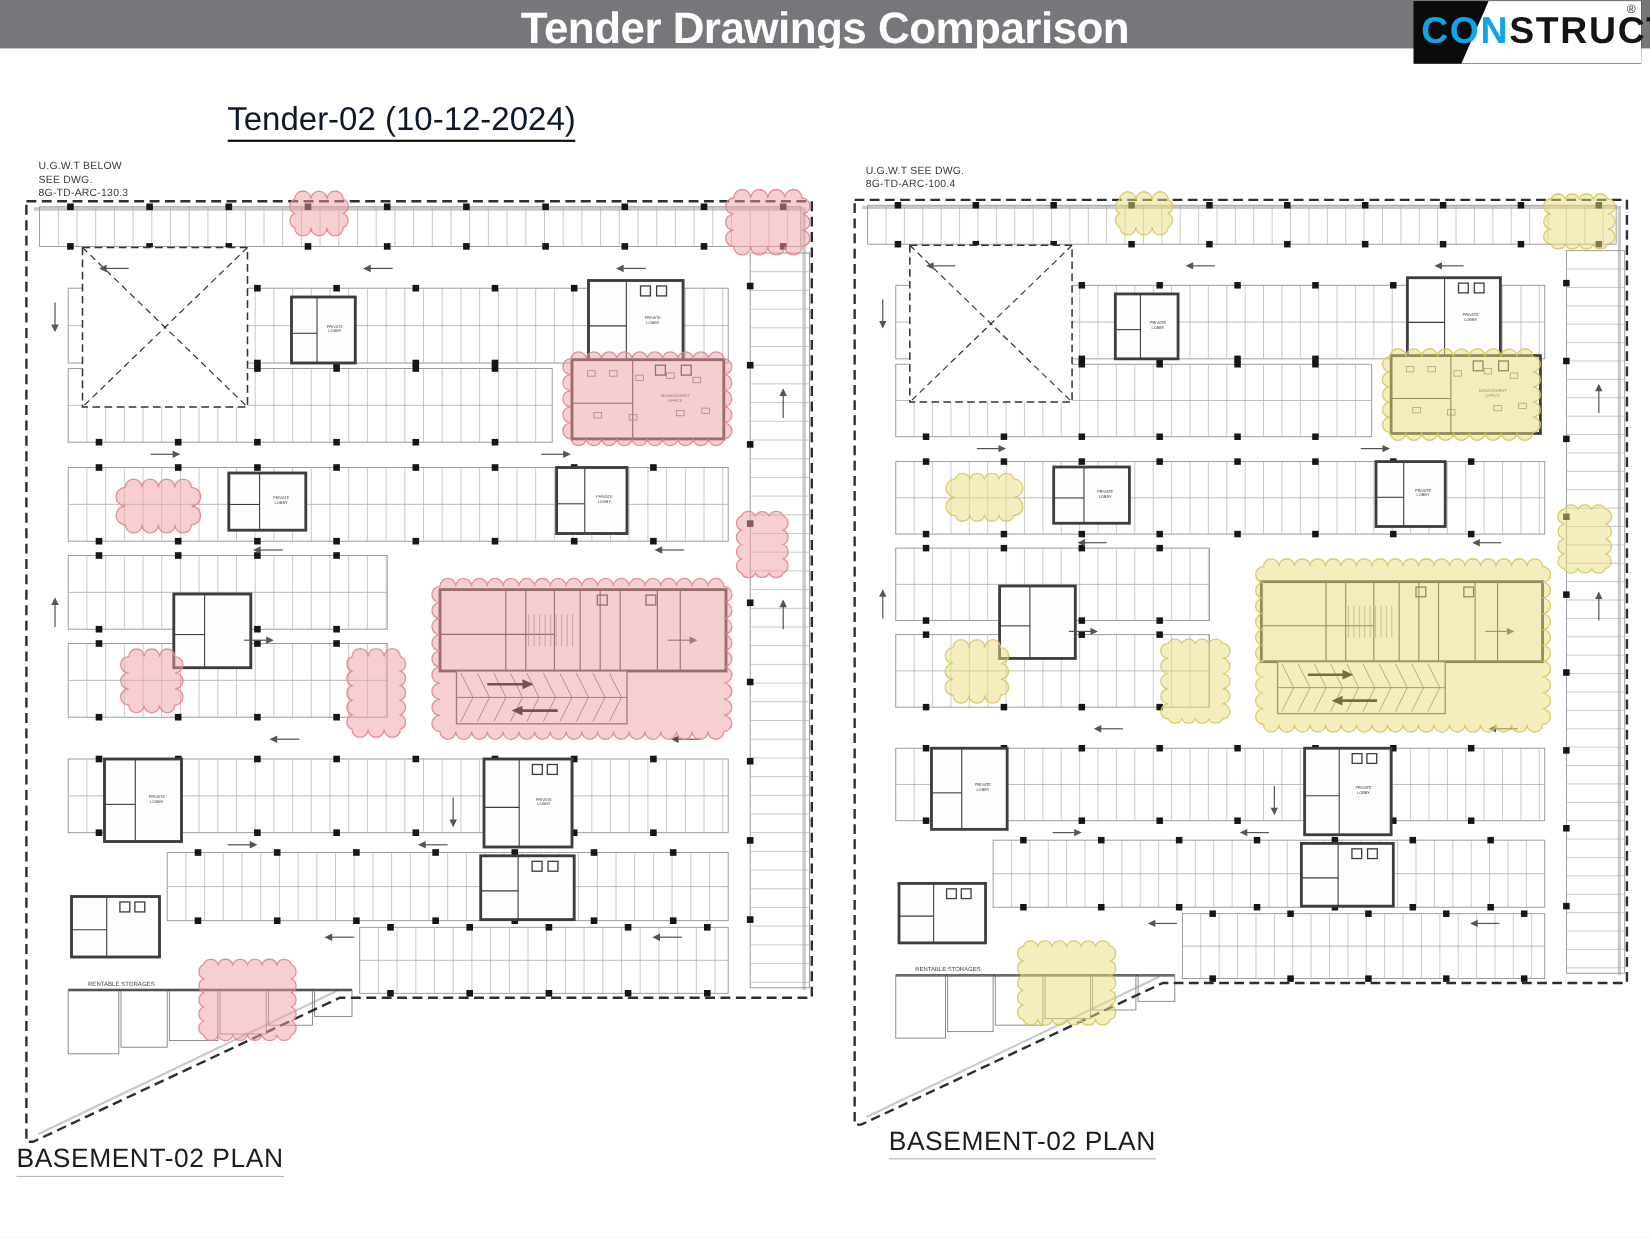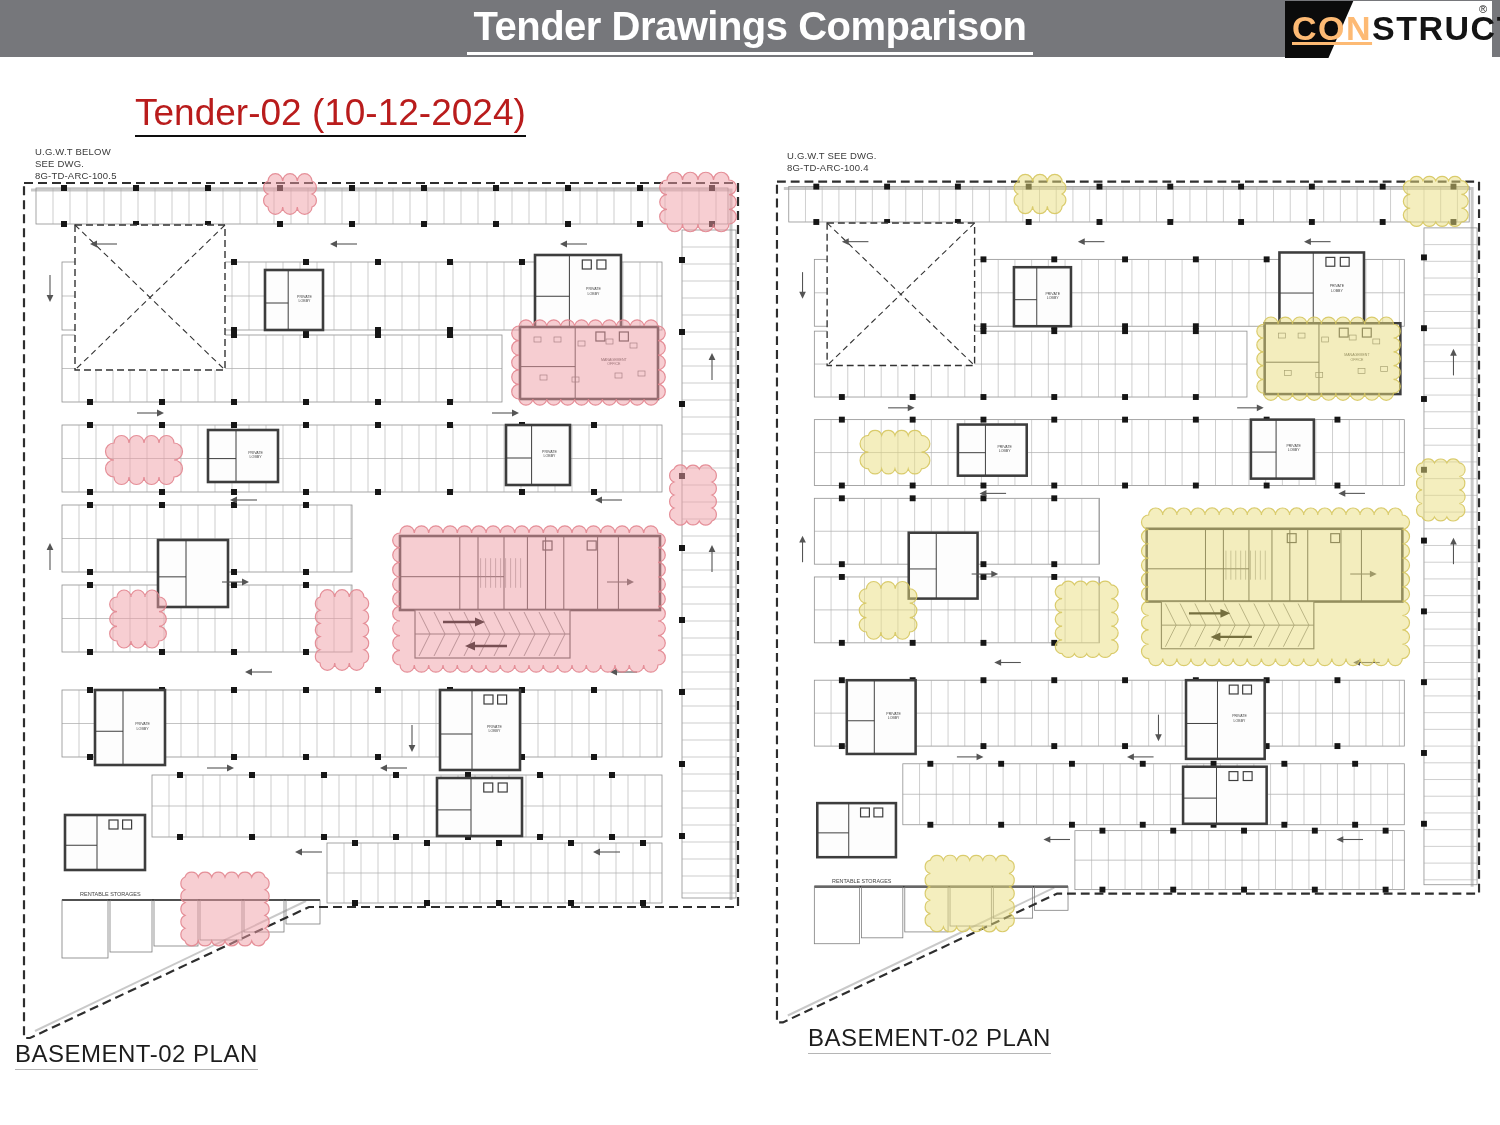--- a/index.html
+++ b/index.html
@@ -1,32 +1,32 @@
 <!DOCTYPE html>
 <html><head>
 <meta charset="utf-8">
 <style>
   html,body{margin:0;padding:0;background:#e9e9e9;}
   .slide{position:relative;width:1500px;height:1125px;background:#ffffff;overflow:hidden;
          font-family:"Liberation Sans",sans-serif;}
   
-  .titlebar{position:absolute;top:0;left:0;width:1500px;height:57px;background:#76777b;}
+  .titlebar{position:absolute;top:0;left:0;width:1500px;height:44px;background:#76777b;}
   .title-wrap{position:absolute;top:0;left:0;width:1500px;height:60px;text-align:center;}
   .page-title{display:inline-block;color:#ffffff;font-size:40px;font-weight:600;letter-spacing:-0.5px;
               line-height:52px;border-bottom:3px solid #ffffff;padding:0 6px 0px 6px;}
   
   .logo{position:absolute;top:1px;right:8px;width:207px;height:57px;background:#0b0b0b;}
   .logo-white{position:absolute;top:0;left:0;width:100%;height:100%;background:#ffffff;
               clip-path:polygon(33% 0,100% 0,100% 100%,21% 100%);}
   .logo-text{position:absolute;top:8px;left:7px;font-size:34px;font-weight:600;letter-spacing:1.5px;white-space:nowrap;}
-  .logo-con{color:#fdba74;text-decoration:underline;}
+  .logo-con{color:#0ea5e9;}
   .logo-struct{color:#141414;}
   .logo-reg{position:absolute;top:2px;right:5px;font-size:11px;color:#222;}
   
-  .subtitle{position:absolute;margin:0;font-size:37px;font-weight:500;color:#b91c1c;}
+  .subtitle{position:absolute;margin:0;font-size:30px;font-weight:500;color:#0f172a;text-align:center;}
   .subtitle span{border-bottom:2.5px solid #0e0e0e;padding-bottom:2px;}
   .sub-left{top:92px;left:135px;width:460px;}
   .sub-right{top:92px;left:900px;width:460px;}
   
   .note{position:absolute;font-size:9.5px;font-weight:normal;color:#3a3a3a;line-height:1.25;letter-spacing:.2px;}
   .note-left{top:146px;left:35px;}
   .note-right{top:150px;left:787px;}
   .note span{display:block;}
   
   svg.plan{position:absolute;overflow:visible;}
@@ -53,21 +53,21 @@
       <div class="logo-text"><span class="logo-con">CON</span><span class="logo-struct">STRUCT</span></div>
       <span class="logo-reg">®</span>
     </div>
   </header>
 
   <h2 class="subtitle sub-left"><span>Tender-02 (10-12-2024)</span></h2>
 
   <div class="note note-left">
     <span>U.G.W.T BELOW</span>
     <span>SEE DWG.</span>
-    <span>8G-TD-ARC-100.5</span>
+    <span>8G-TD-ARC-130.3</span>
   </div>
   <div class="note note-right">
     <span>U.G.W.T SEE DWG.</span>
     <span>8G-TD-ARC-100.4</span>
   </div>
 
   <svg class="plan plan-left" viewBox="0 0 718 865">
       <g>
         <path d="M 9 10 H 709 V 720" fill="none" stroke="#c9c9c9" stroke-width="3"></path>
         <path d="M 284 721 L 13 851" fill="none" stroke="#c9c9c9" stroke-width="2"></path>

